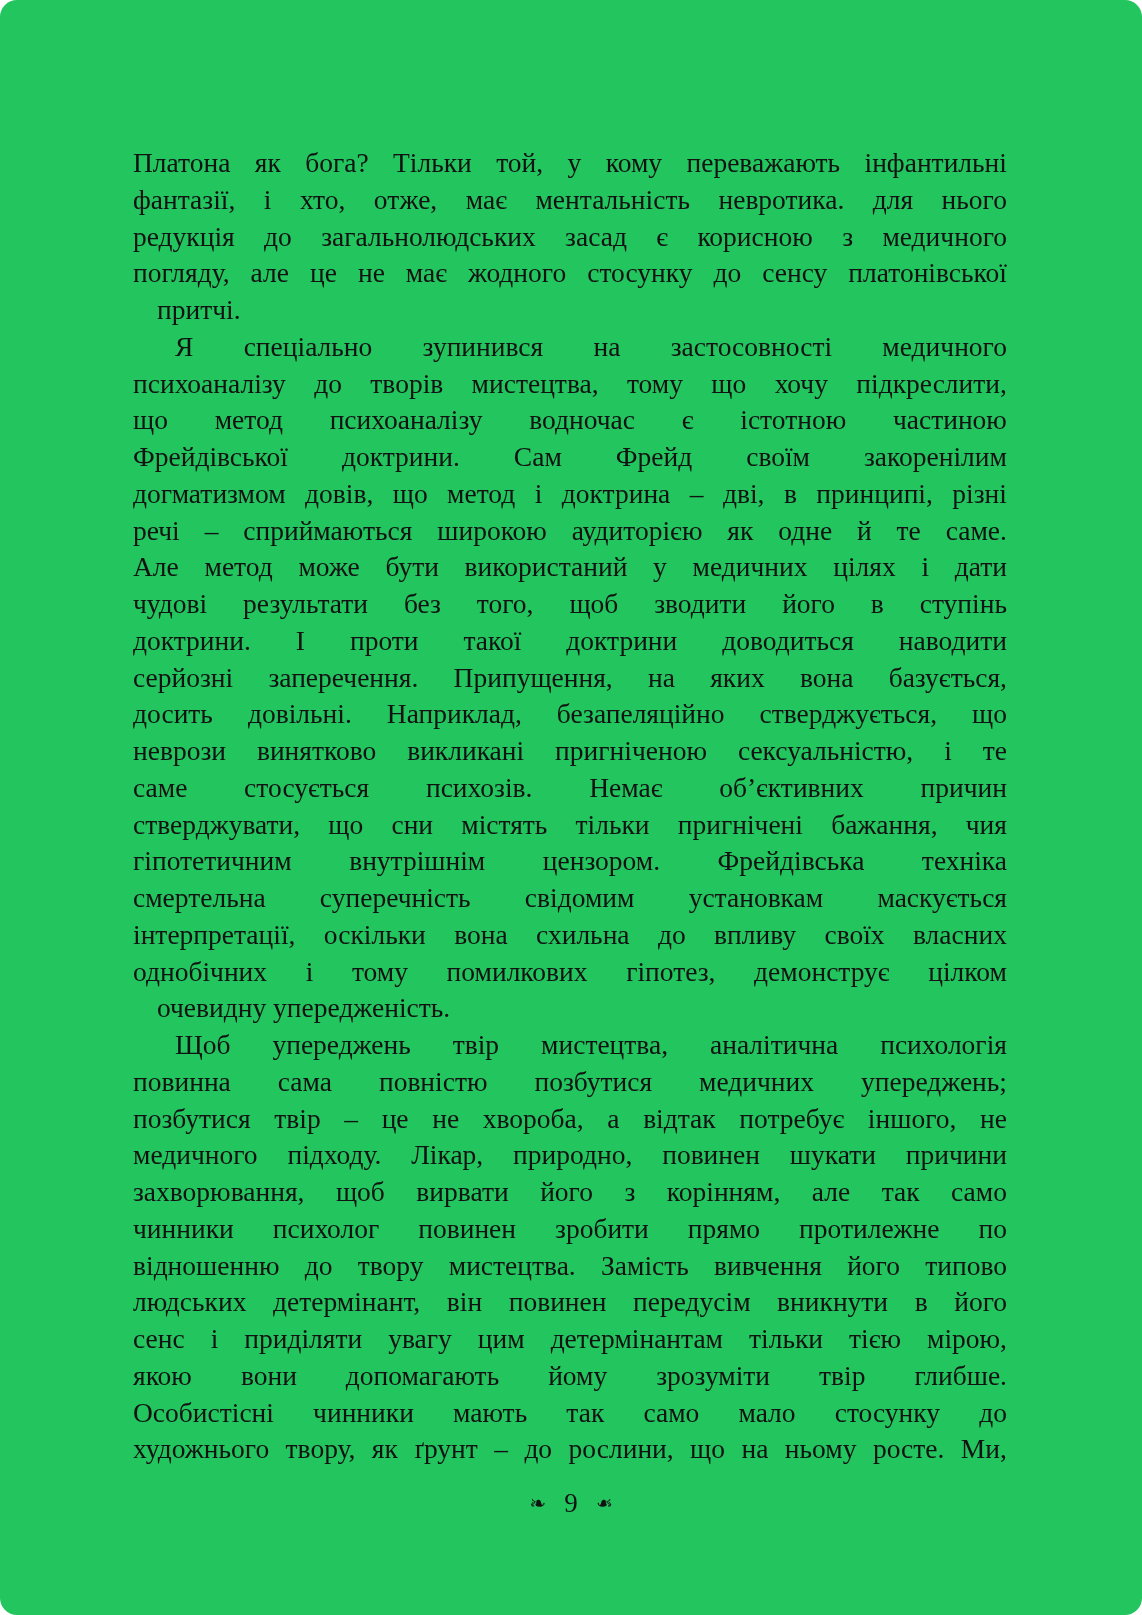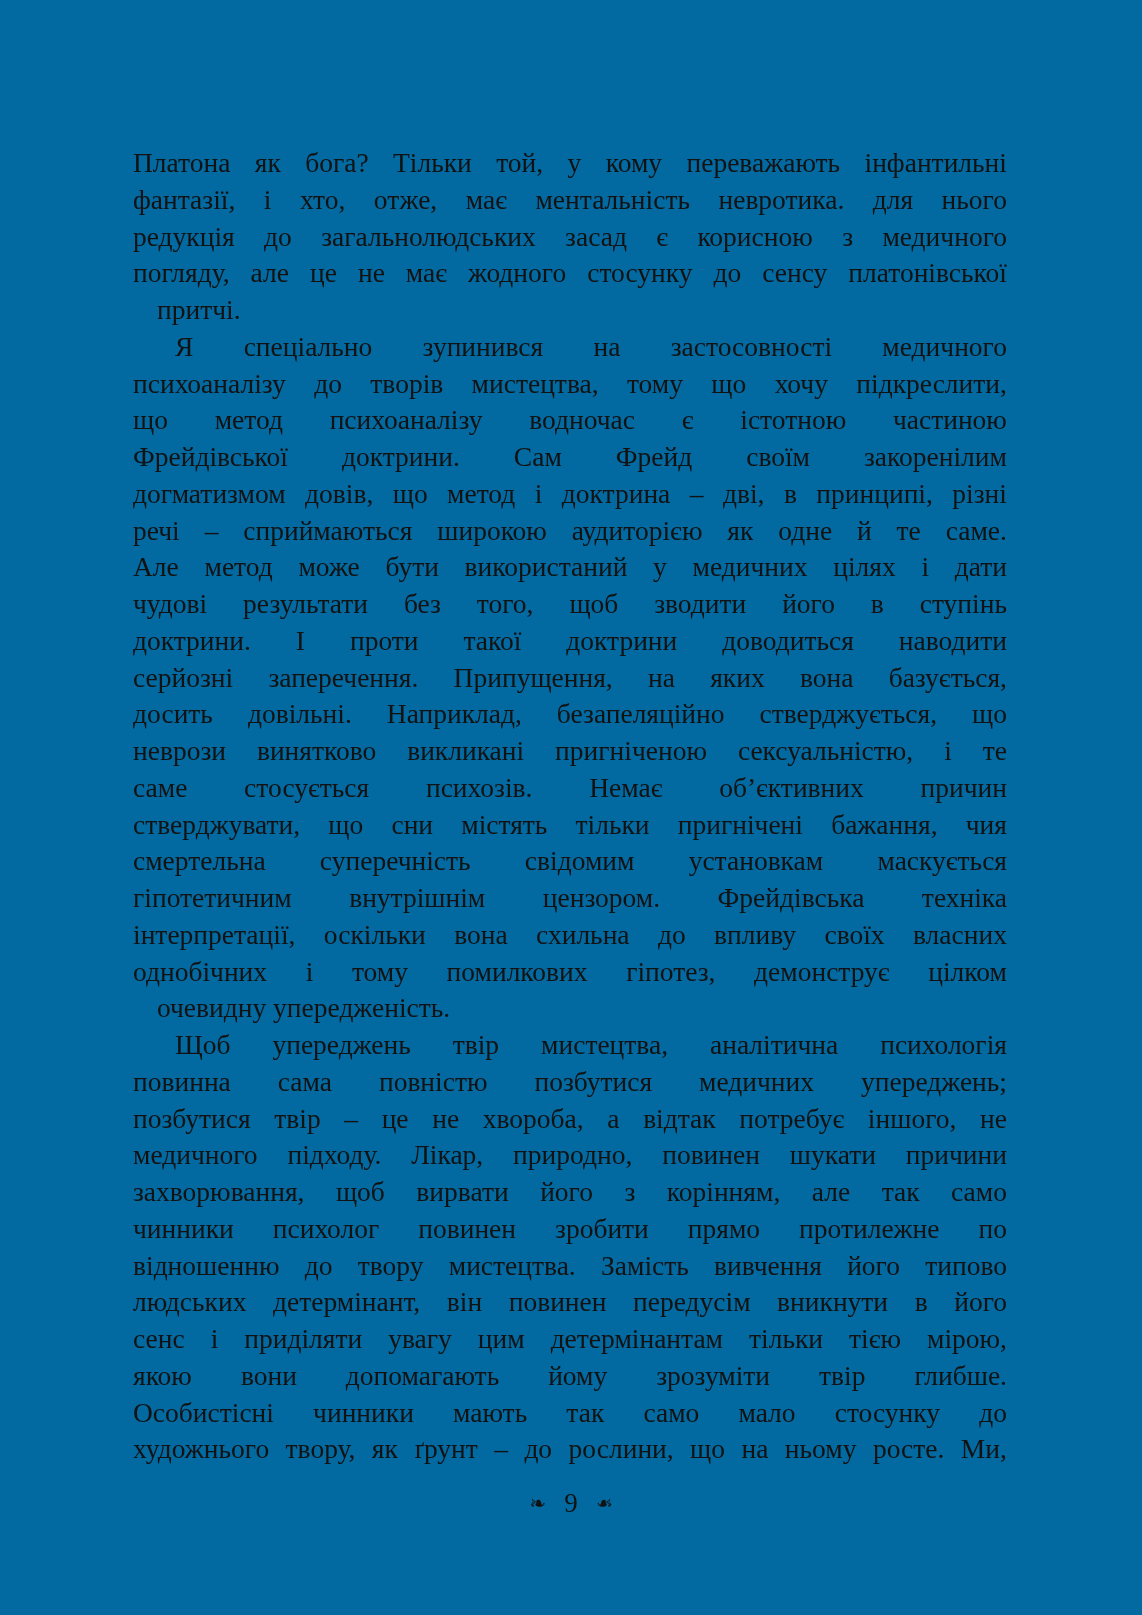--- a/index.html
+++ b/index.html
@@ -11,21 +11,22 @@
     width: 1142px;
     height: 1615px;
     position: relative;
     font-family: "Liberation Serif", "DejaVu Serif", serif;
     color: #121212;
     overflow: hidden;
   }
   .page {
     position: absolute;
     inset: 0;
-    background: #0369a1;
+    background: #22c55e;
+    border-radius: 17px;
   }
   .text-block {
     position: absolute;
     left: 133px;
     top: 145px;
     width: 874px;
   }
   .paragraph { margin: 0; padding: 0; }
   .line {
     font-size: 27.5px;
@@ -252,32 +253,32 @@
           <span>стверджувати,</span>
           <span>що</span>
           <span>сни</span>
           <span>містять</span>
           <span>тільки</span>
           <span>пригнічені</span>
           <span>бажання,</span>
           <span>чия</span>
         </div>
       <div class="line jline">
+          <span>гіпотетичним</span>
+          <span>внутрішнім</span>
+          <span>цензором.</span>
+          <span>Фрейдівська</span>
+          <span>техніка</span>
+        </div>
+      <div class="line jline">
           <span>смертельна</span>
           <span>суперечність</span>
           <span>свідомим</span>
           <span>установкам</span>
           <span>маскується</span>
-        </div>
-      <div class="line jline">
-          <span>гіпотетичним</span>
-          <span>внутрішнім</span>
-          <span>цензором.</span>
-          <span>Фрейдівська</span>
-          <span>техніка</span>
         </div>
       <div class="line jline">
           <span>інтерпретації,</span>
           <span>оскільки</span>
           <span>вона</span>
           <span>схильна</span>
           <span>до</span>
           <span>впливу</span>
           <span>своїх</span>
           <span>власних</span>

